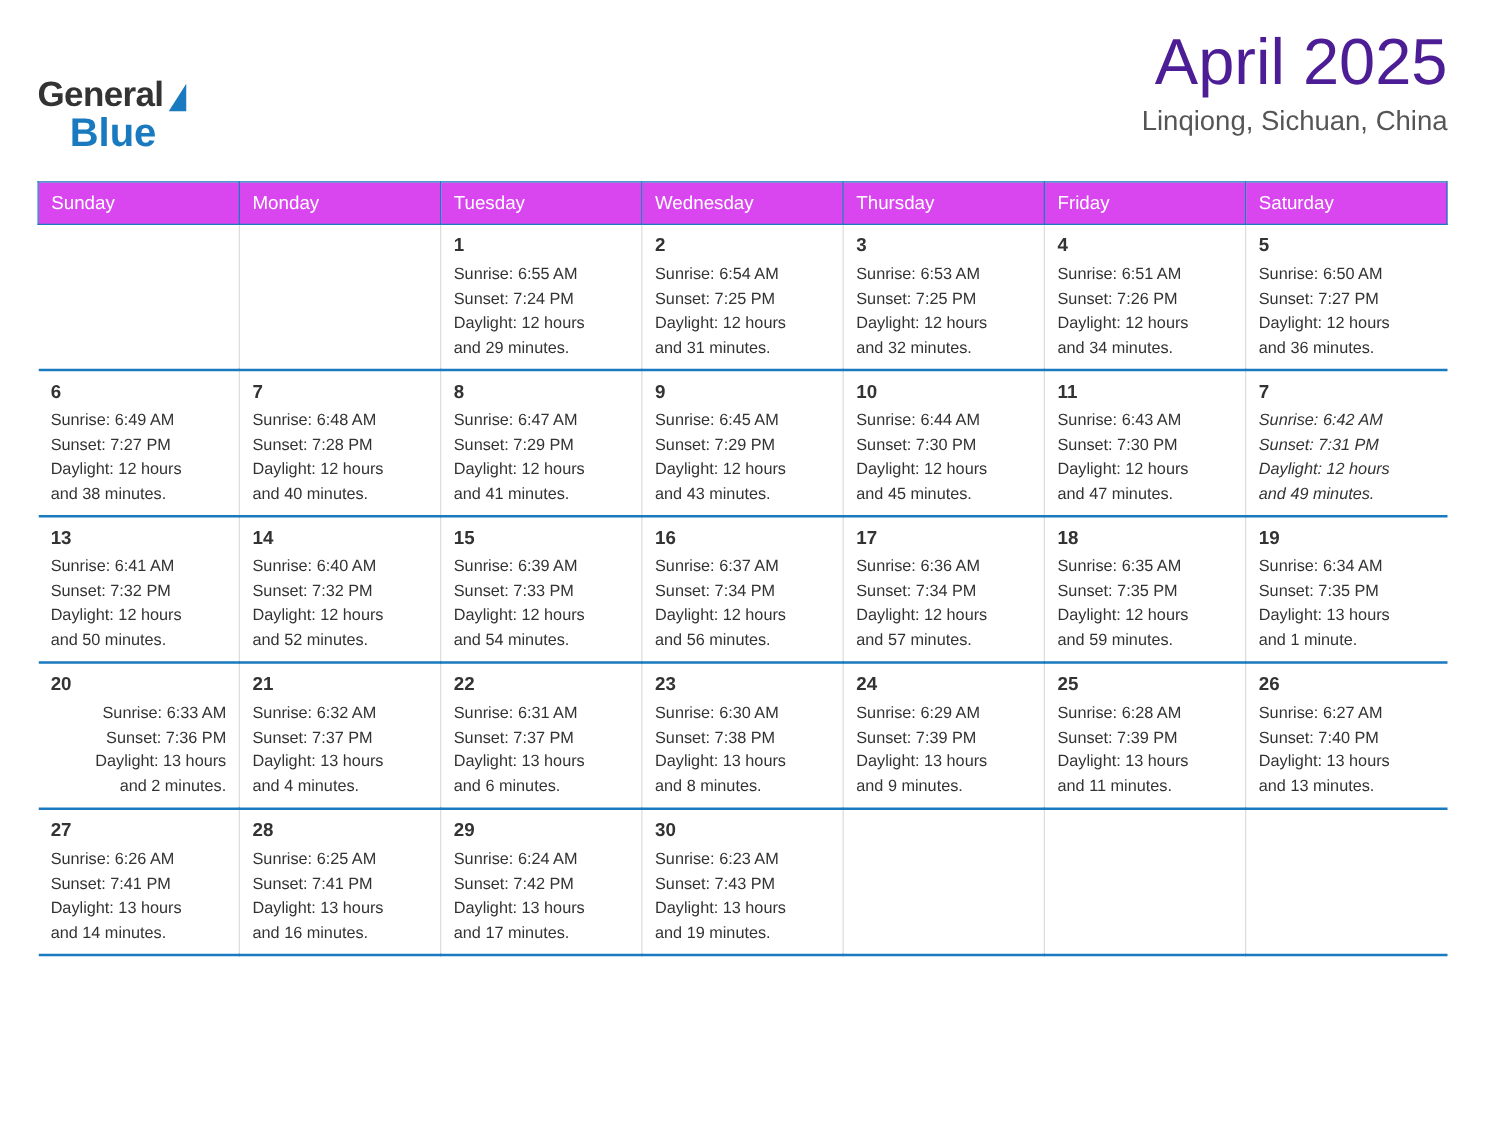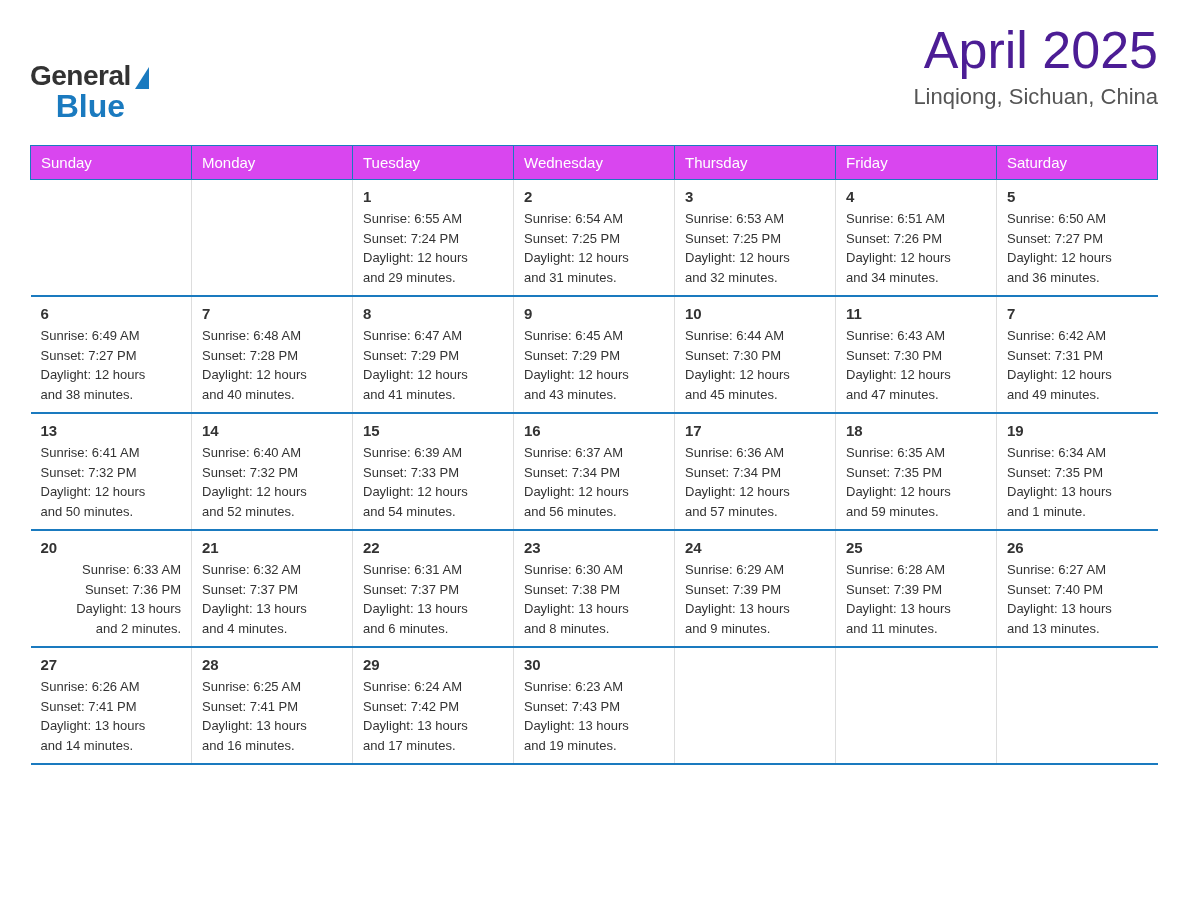--- a/index.html
+++ b/index.html
@@ -215,21 +215,21 @@
         </td>
         <td>
           <span class="day-number">11</span>
           <div class="day-info" style="white-space: pre-line;">Sunrise: 6:43 AM
 Sunset: 7:30 PM
 Daylight: 12 hours
 and 47 minutes.</div>
         </td>
         <td>
           <span class="day-number">7</span>
-          <div class="day-info" style="white-space: pre-line;">Sunrise: 6:42 AM
+          <div class="day-info" style="white-space: pre-line; font-style: italic;">Sunrise: 6:42 AM
 Sunset: 7:31 PM
 Daylight: 12 hours
 and 49 minutes.</div>
         </td>
       </tr>
       <tr>
         <td>
           <span class="day-number">13</span>
           <div class="day-info" style="white-space: pre-line;">Sunrise: 6:41 AM
 Sunset: 7:32 PM

